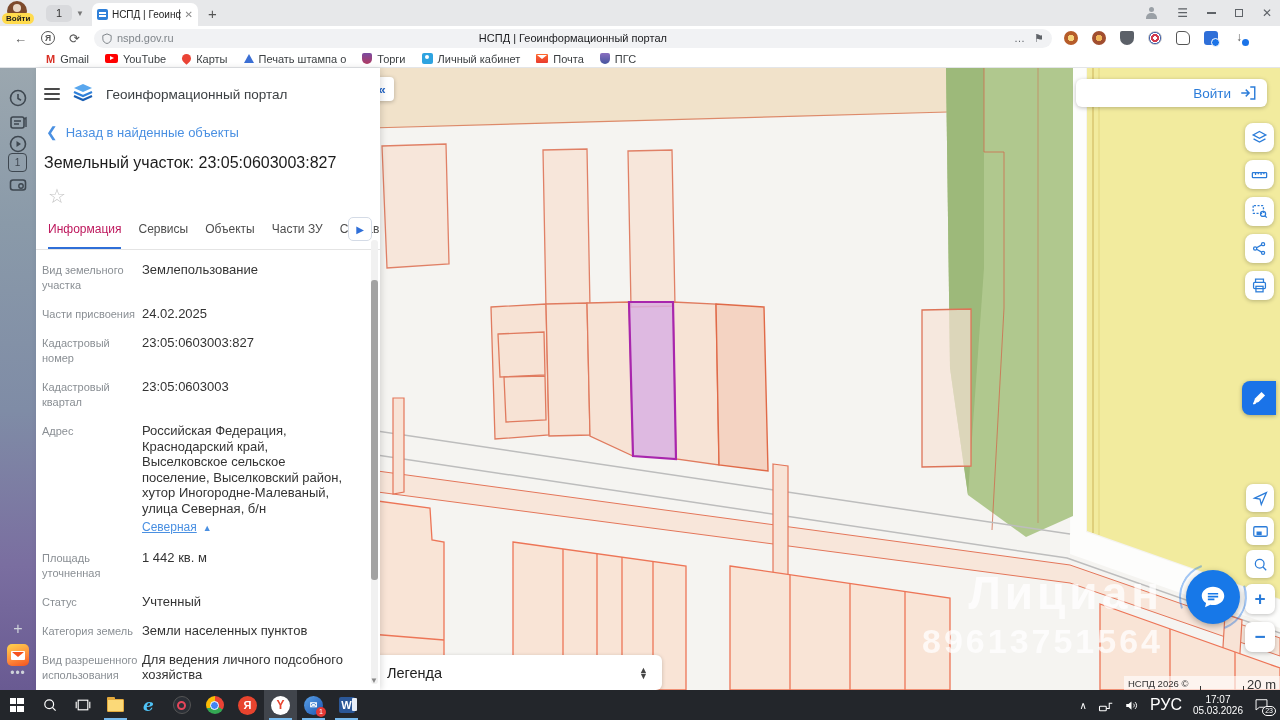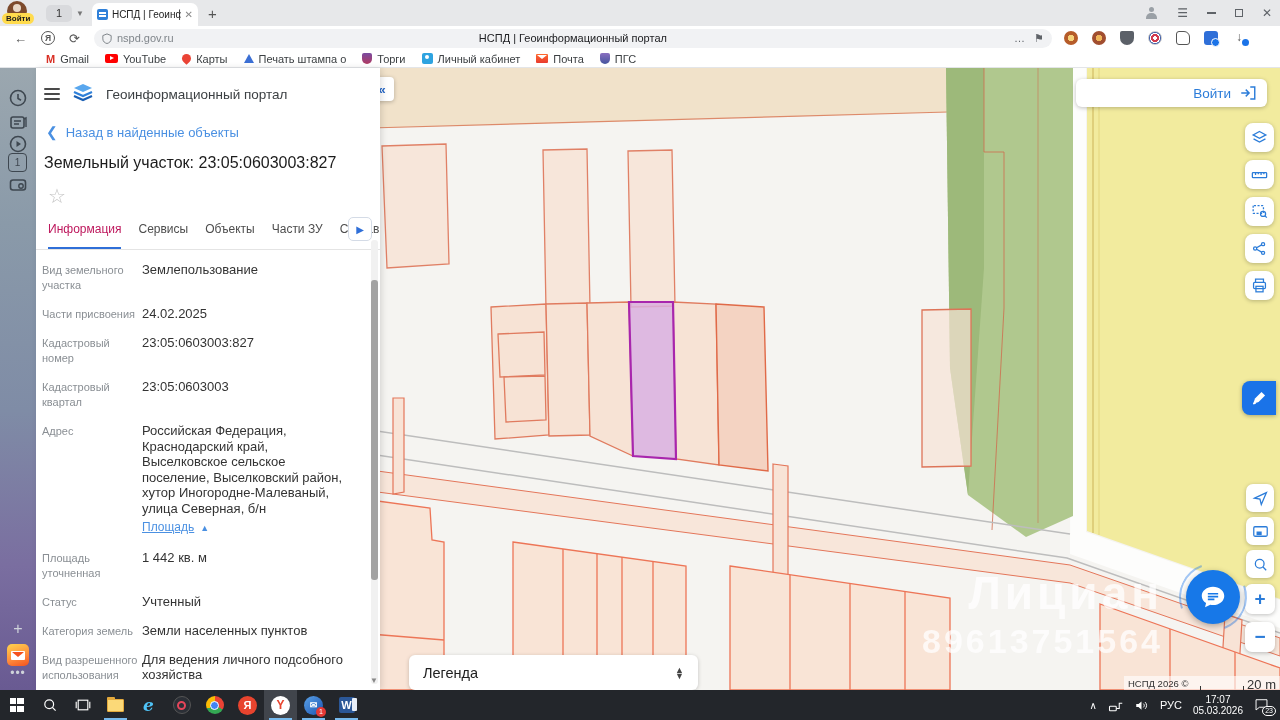--- a/index.html
+++ b/index.html
@@ -108,21 +108,21 @@
   .login-bar { right:13px; top:11px; width:191px; height:28px; justify-content:flex-end; padding-right:10px; gap:8px; }
   .login-text { color:#2b7cd9; font-size:13.5px; }
   .tool { right:6px; width:29px; height:29px; border-radius:8px; }
   .tool svg, .mini svg { width:19px; height:19px; stroke:#2b7cd9; fill:none; stroke-width:1.6; }
   .feedback-btn { position:absolute; right:4px; top:313px; width:34px; height:34px; background:#1a73e8; border-radius:8px 0 0 8px; display:flex; align-items:center; justify-content:center; box-shadow:0 1px 4px rgba(0,0,0,.3); }
   .mini { right:6px; width:28px; height:28px; border-radius:7px; }
   .zoombtn { right:5px; width:30px; height:30px; border-radius:7px; color:#2b7cd9; font-size:19px; font-weight:bold; }
   .chat-wrap { position:absolute; left:814px; top:500px; width:58px; height:58px; }
   .chat-ring { position:absolute; inset:-5px; border:2px solid rgba(26,115,232,.4); border-radius:50%; border-top-color:transparent; border-bottom-color:transparent; transform:rotate(25deg); }
   .chat-btn { position:absolute; inset:2px; background:#1778e8; border-radius:50%; display:flex; align-items:center; justify-content:center; box-shadow:0 2px 6px rgba(0,0,0,.3); }
-  .legend-bar { position:absolute; left:3px; top:587px; width:289px; height:35px; background:#fff; border-radius:6px; box-shadow:0 1px 4px rgba(0,0,0,.2); display:flex; align-items:center; padding:0 14px;margin-left:36px; }
+  .legend-bar { position:absolute; left:3px; top:587px; width:289px; height:35px; background:#fff; border-radius:6px; box-shadow:0 1px 4px rgba(0,0,0,.2); display:flex; align-items:center; padding:0 14px; }
   .legend-label { font-size:14.5px; color:#222; }
   .legend-sort { margin-left:auto; display:flex; flex-direction:column; line-height:6px; font-size:9px; color:#444; }
   .attrib { position:absolute; right:0; bottom:0; height:14px; width:156px; background:rgba(255,255,255,.6); display:flex; align-items:center; font-size:9.5px; color:#333; padding:0 4px; }
   .scalebar { margin-left:auto; display:flex; align-items:flex-end; gap:3px; }
   .scale-line { width:44px; height:5px; border-left:1px solid #333; border-right:1px solid #333; border-bottom:1px solid #333; }
   .scale-text { font-size:13px; color:#333; position:relative; top:1px; }
   .watermark { position:absolute; left:552px; top:498px; color:rgba(255,255,255,.75); font-weight:bold; pointer-events:none;text-align:right; }
   .wm1 { font-size:46px; letter-spacing:4px; }
   .wm2 { font-size:34px; letter-spacing:3px; margin-top:2px; }
 
@@ -140,21 +140,21 @@
   .lens-ic { width:18px; height:18px; border-radius:50%; background:#2b2f36; border:1px solid #555; position:relative; }
   .lens-ic:before { content:""; position:absolute; inset:3.5px; border:2px solid #e6455a; border-radius:50%; }
   .chrome-ic { width:18px; height:18px; border-radius:50%; background:conic-gradient(#ea4335 0 120deg, #34a853 120deg 245deg, #fbbc05 245deg 360deg); position:relative; }
   .chrome-ic:before { content:""; position:absolute; inset:4.5px; background:#4285f4; border:1.5px solid #fff; border-radius:50%; }
   .badge { position:absolute; width:10px; height:10px; background:#e53935; border-radius:50%; color:#fff; font-size:7px; text-align:center; line-height:10px; right:4px; bottom:3px; }
   .word-ic { width:16px; height:16px; background:#2b5797; color:#fff; font-size:11px; font-weight:bold; display:flex; align-items:center; justify-content:center; border-radius:2px; position:relative; }
   .word-ic:after { content:""; position:absolute; right:-2px; top:1px; width:5px; height:13px; background:#e8eef7; border-radius:1px; }
   .tray { margin-left:auto; display:flex; align-items:center; gap:11px; padding-right:8px; color:#fff; }
   .tray-chev { font-size:10px; }
   .tray svg { width:15px; height:15px; }
-  .lang { font-size:11px; }
+  .lang { font-size:16px; }
   .clockbox { font-size:10px; line-height:11px; text-align:center; }
   .notif { position:relative; width:18px; height:16px; }
   .notif-badge { position:absolute; right:-4px; bottom:-3px; background:#23262b; border:1px solid #fff; border-radius:6px; color:#fff; font-size:7px; padding:0 2px; line-height:8px; }
 </style>
 </head>
 <body>
 
 <div id="chrome">
   <div id="tabbar">
     <div class="avatar-cell">
@@ -309,21 +309,21 @@
         <span class="fvalue">23:05:0603003:827</span>
       </div>
     <div class="frow">
         <span class="flabel">Кадастровый квартал</span>
         <span class="fvalue">23:05:0603003</span>
       </div>
     <div class="frow">
       <span class="flabel">Адрес</span>
       <span class="fvalue">
         <span>Российская Федерация, Краснодарский край, Выселковское сельское поселение, Выселковский район, хутор Иногородне-Малеваный, улица Северная, б/н</span><br>
-        <a class="collapse-link">Площадь</a><span class="collapse-caret">▲</span>
+        <a class="collapse-link">Северная</a><span class="collapse-caret">▲</span>
       </span>
     </div>
     <div class="frow">
         <span class="flabel">Площадь уточненная</span>
         <span class="fvalue">1 442 кв. м</span>
       </div>
     <div class="frow">
         <span class="flabel">Статус</span>
         <span class="fvalue">Учтенный</span>
       </div>

